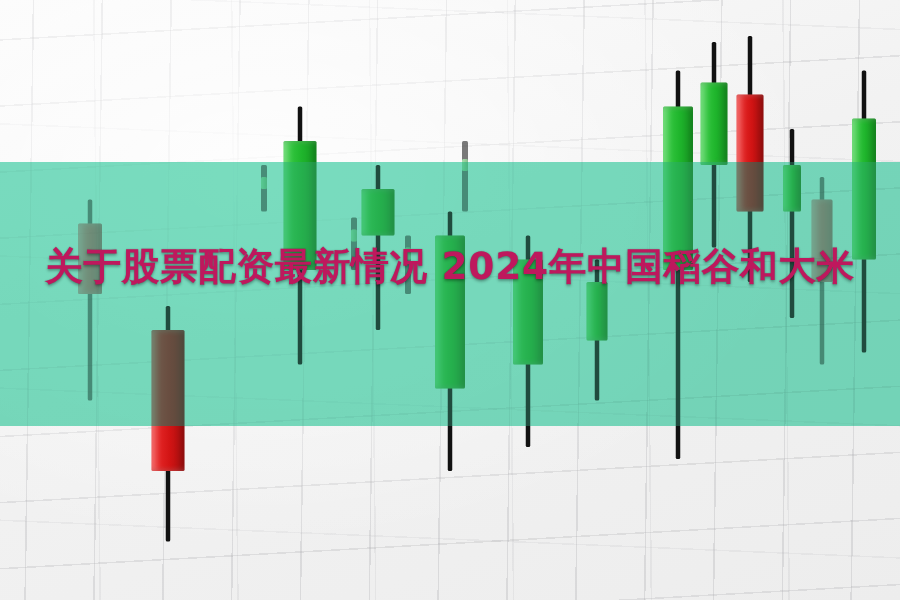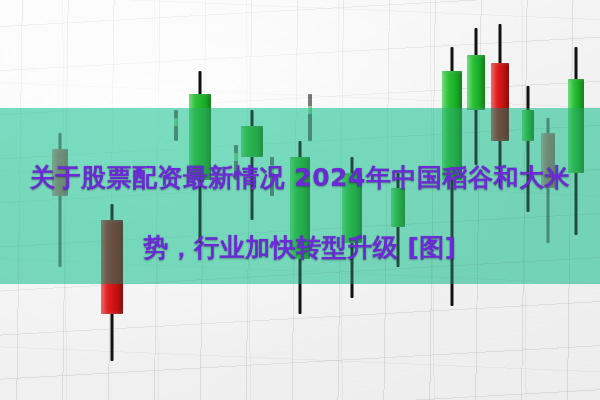--- a/index.html
+++ b/index.html
@@ -62,21 +62,21 @@
   }
   .mint-band2{
     position:absolute;left:0;width:100%;
     background:rgba(86,214,176,.30);
   }
 
   
   .headline{
     position:absolute;left:0;width:100%;
     text-align:center;
-    color:#6d28d9;
+    color:#be185d;
     font-weight:700;
     letter-spacing:.5px;
     white-space:nowrap;
     text-shadow:0 1px 2px rgba(0,0,0,.30), 0 0 1px rgba(0,0,0,.25);
     pointer-events:none;
   }
   .line1{font-size:25px;line-height:30px;}
   .line2{font-size:25px;line-height:30px;}
   .line3{font-size:25px;line-height:30px;}
 </style>
@@ -158,15 +158,14 @@
       <div class="candle" style="left: 568px; top: 47.2px; width: 16px; height: 188.16px;">
         <div class="wick" style="top: 0px; height: 188.16px;"></div>
         <div class="body up" style="top: 31.36px; height: 94.08px;"></div>
       </div>
     </div>
 
   <div class="mint-band" id="mintBand" style="top: 108px; height: 176px;"></div>
   <div class="mint-band2" id="mintBand2" style="top: 108px; height: 176px;"></div>
 
   <div class="headline line1" style="top:163px;">关于股票配资最新情况 2024年中国稻谷和大米</div>
-  <div class="headline line3" style="top:233px;">势，行业加快转型升级 [图]</div>
 
 </div>
 
 </body></html>

